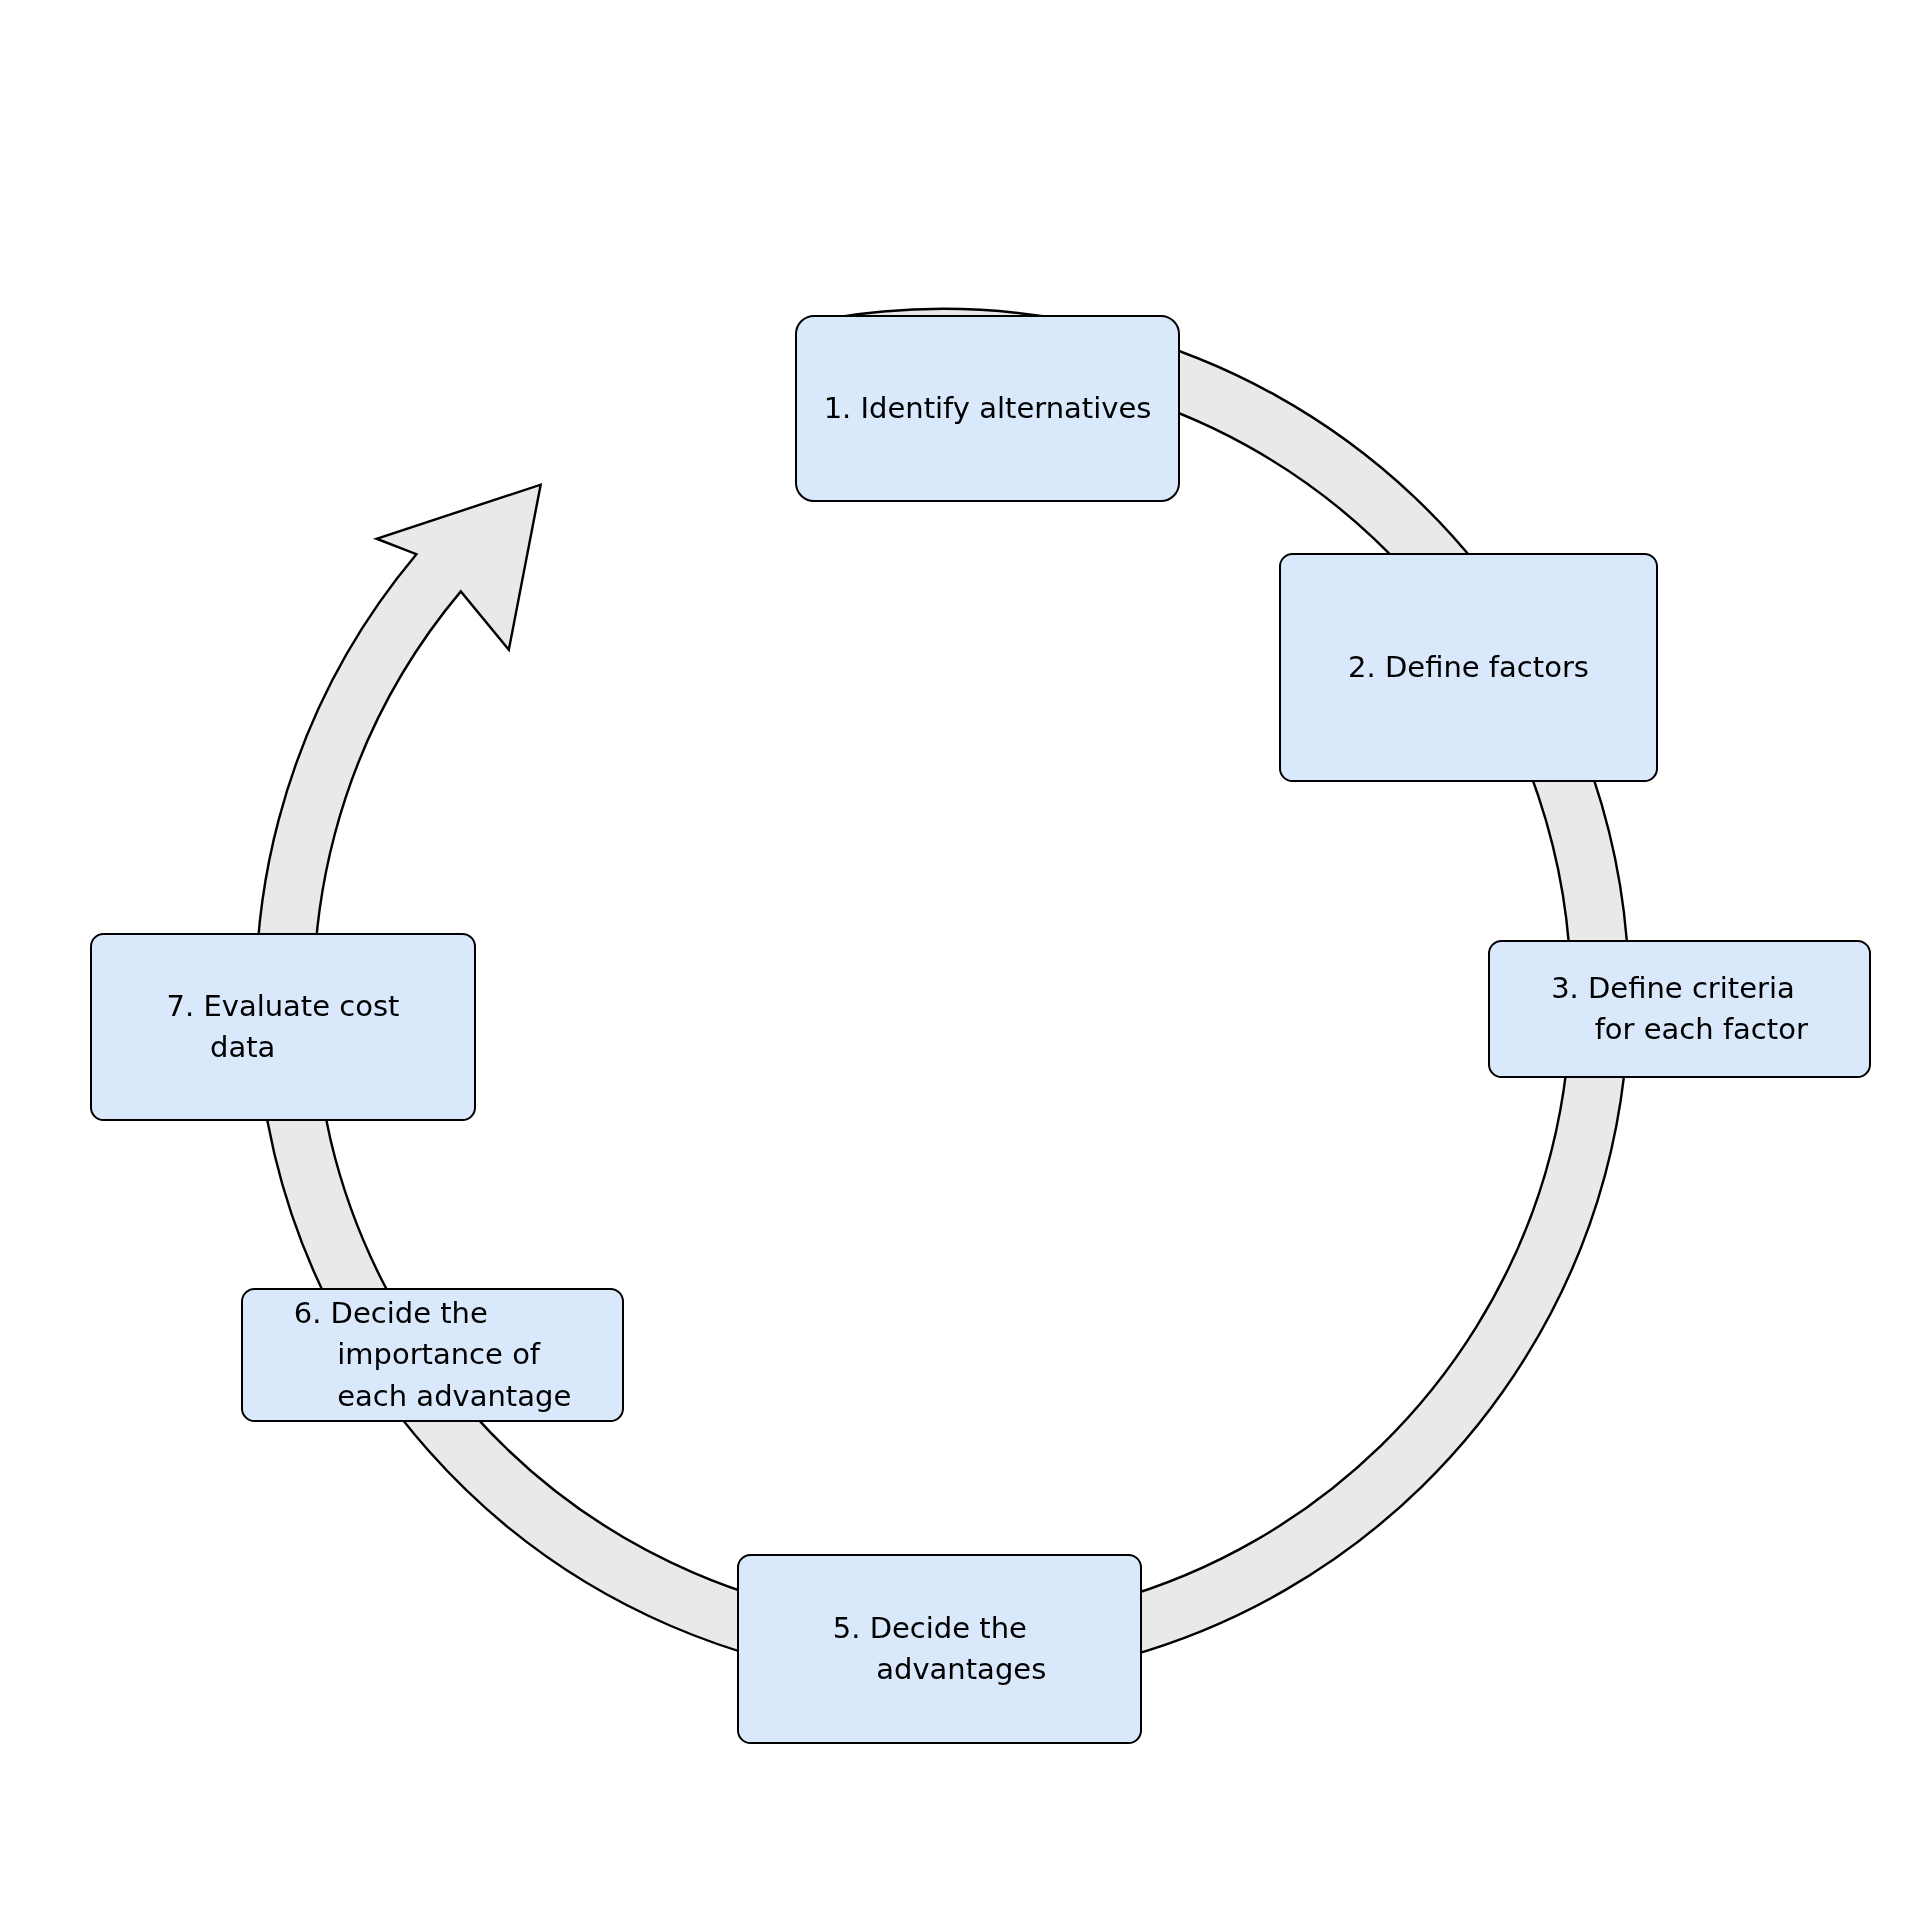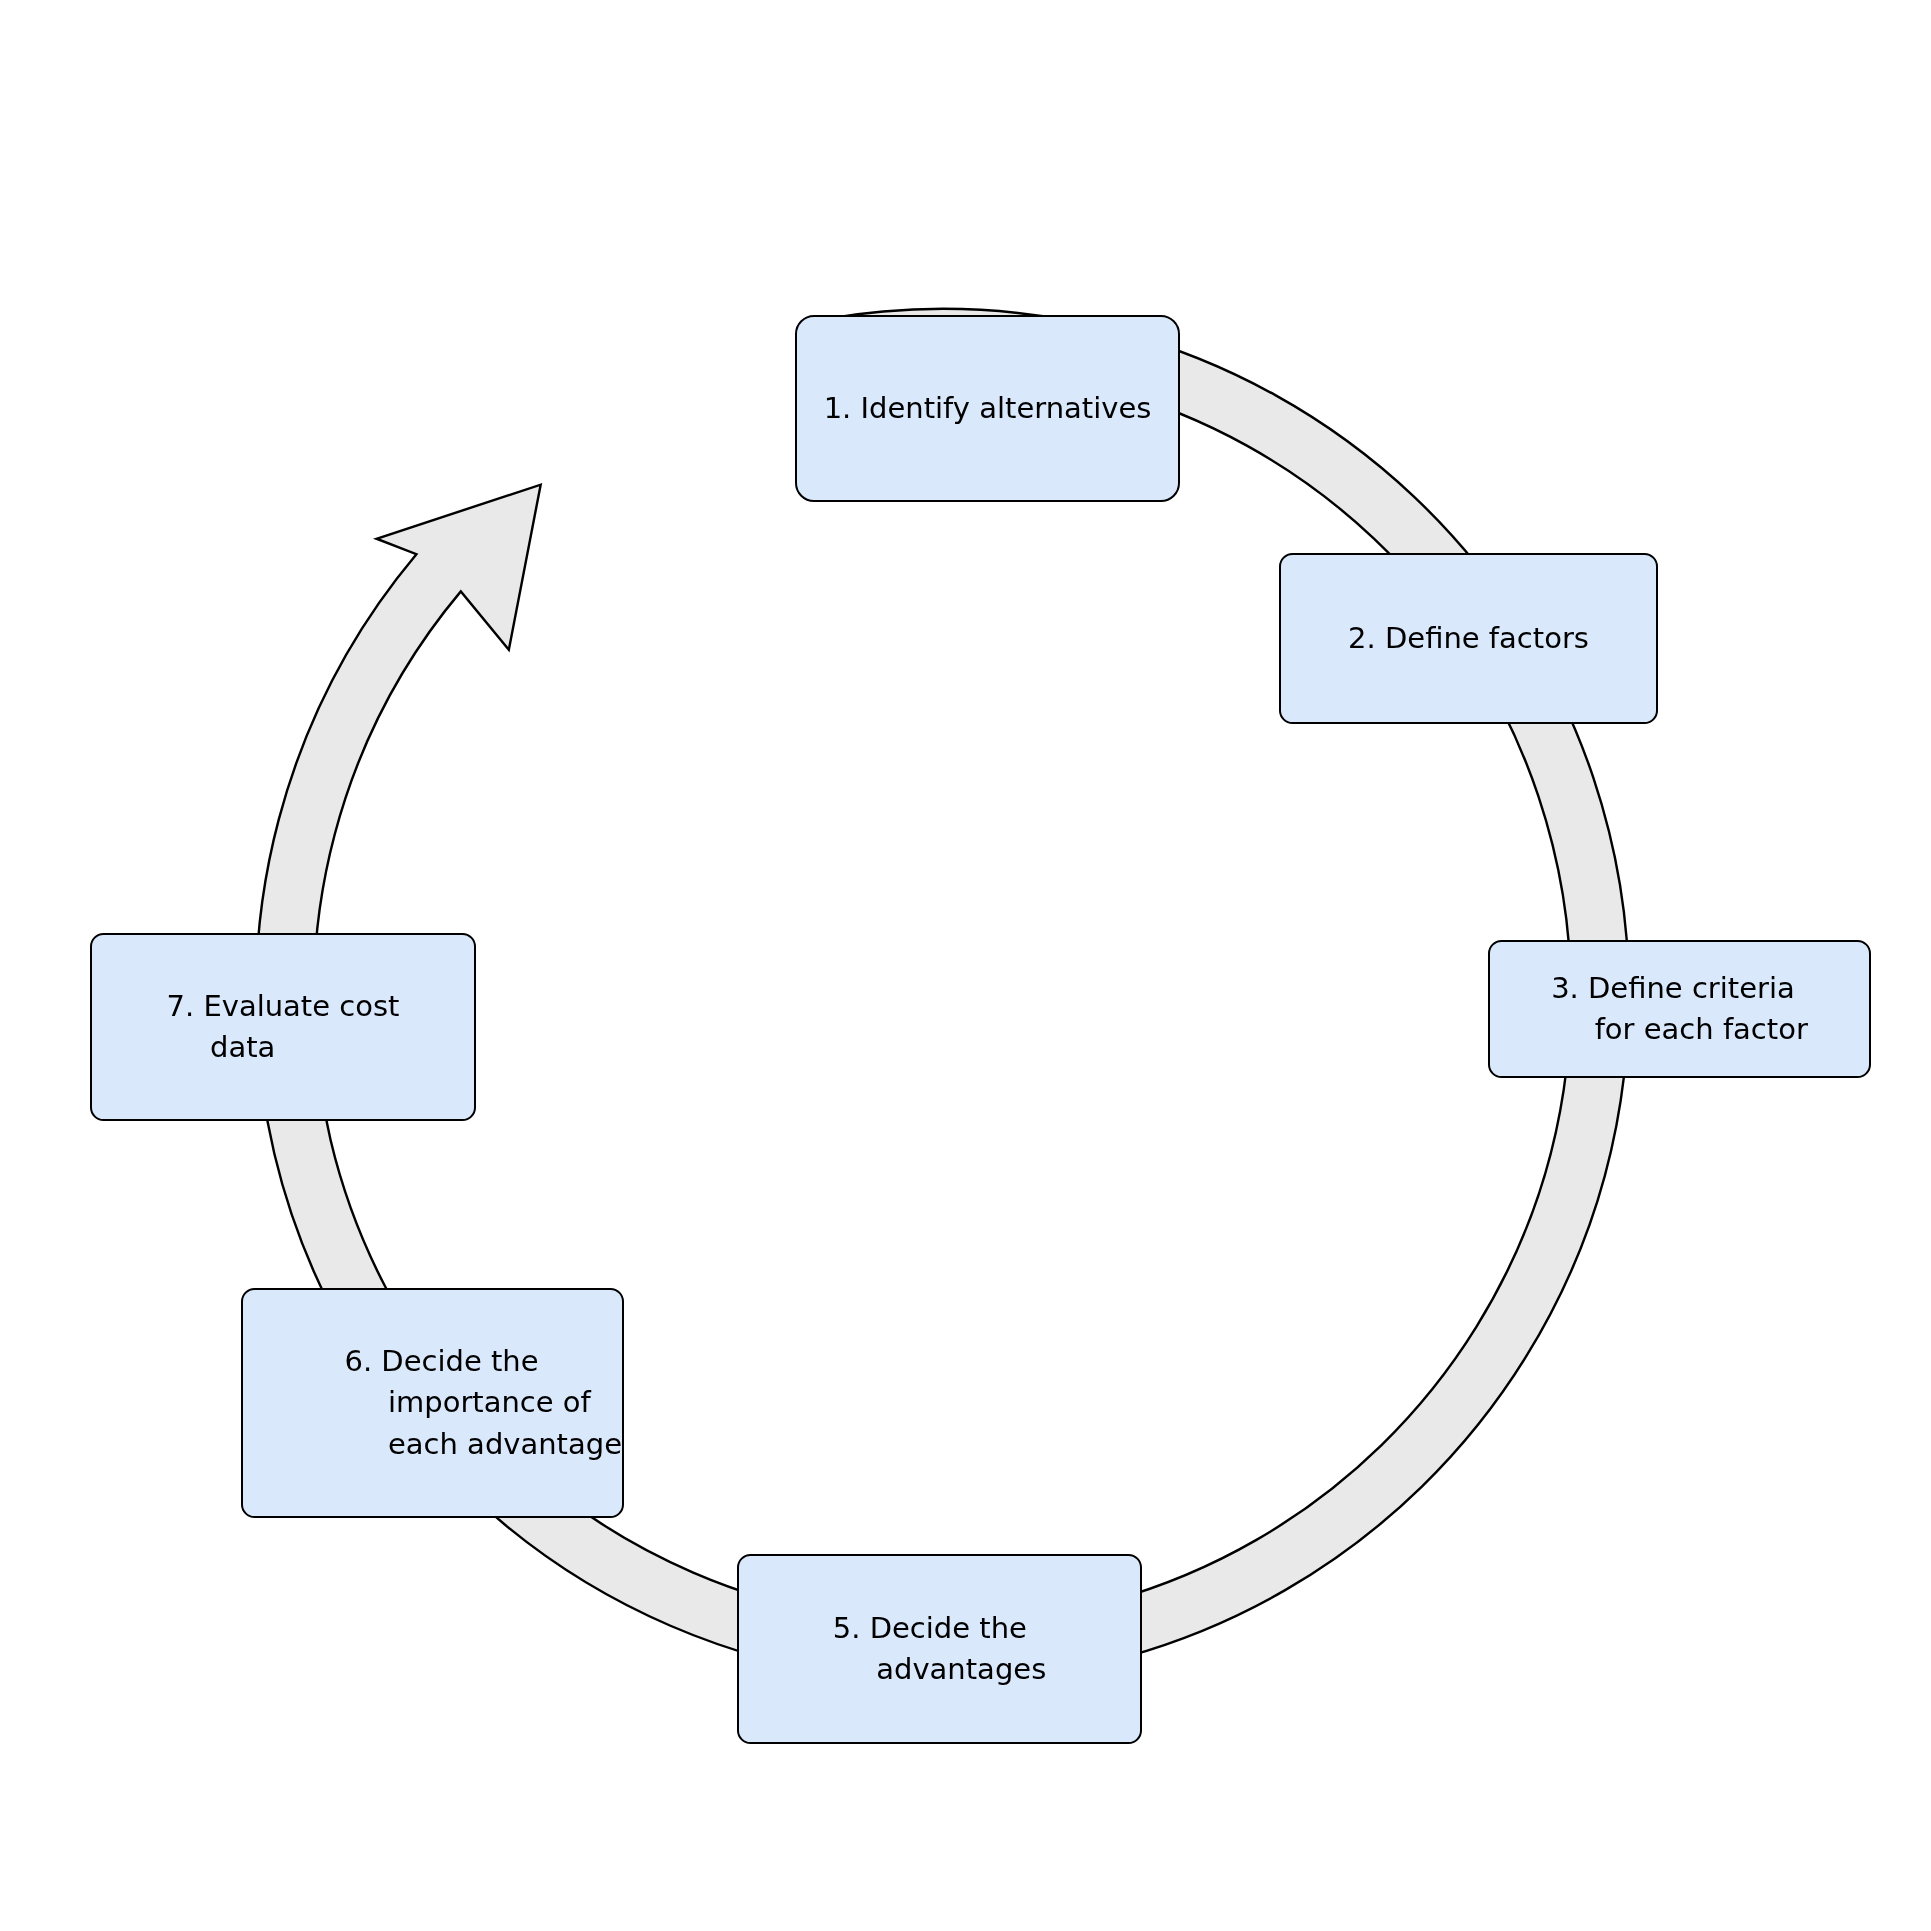--- a/index.html
+++ b/index.html
@@ -36,25 +36,25 @@
     font-size: 29px;
     line-height: 1.42;
     color: #000000;
     white-space: pre-line;
     padding-left: 1.5em;
     text-indent: -1.5em;
     max-width: 92%;
   }
   
   .box1 { left: 795px;  top: 315px;  width: 385px; height: 187px; border-radius: 19px; }
-  .box2 { left: 1279px; top: 553px;  width: 379px; height: 171px; }
+  .box2 { left: 1279px; top: 553px;  width: 379px; height: 229px; }
   .box3 { left: 1488px; top: 940px;  width: 383px; height: 138px; }
   .box4 { left: 1276px; top: 1298px; width: 382px; height: 182px; }
   .box5 { left: 737px;  top: 1554px; width: 405px; height: 190px; }
-  .box6 { left: 241px;  top: 1288px; width: 383px; height: 230px; justify-content: flex-end; }
+  .box6 { left: 241px;  top: 1288px; width: 383px; height: 134px; }
   .box7 { left: 90px;   top: 933px;  width: 386px; height: 188px; }
 </style>
 </head>
 <body>
 
 <div class="canvas">
 
   <svg class="ring-svg" viewBox="0 0 2000 2000" xmlns="http://www.w3.org/2000/svg">
 
     <path d="M 852.5 330.8

